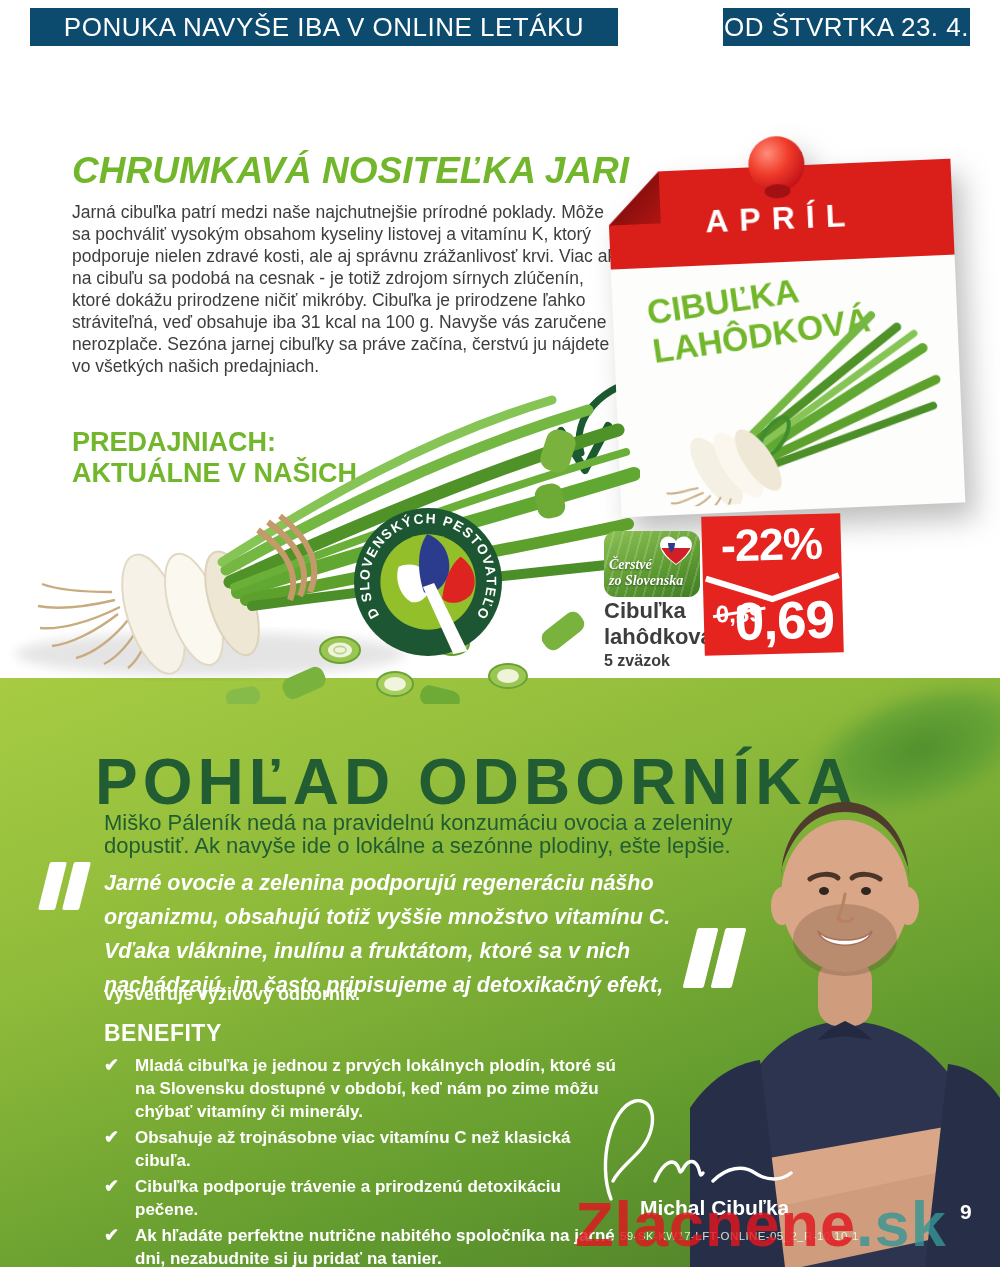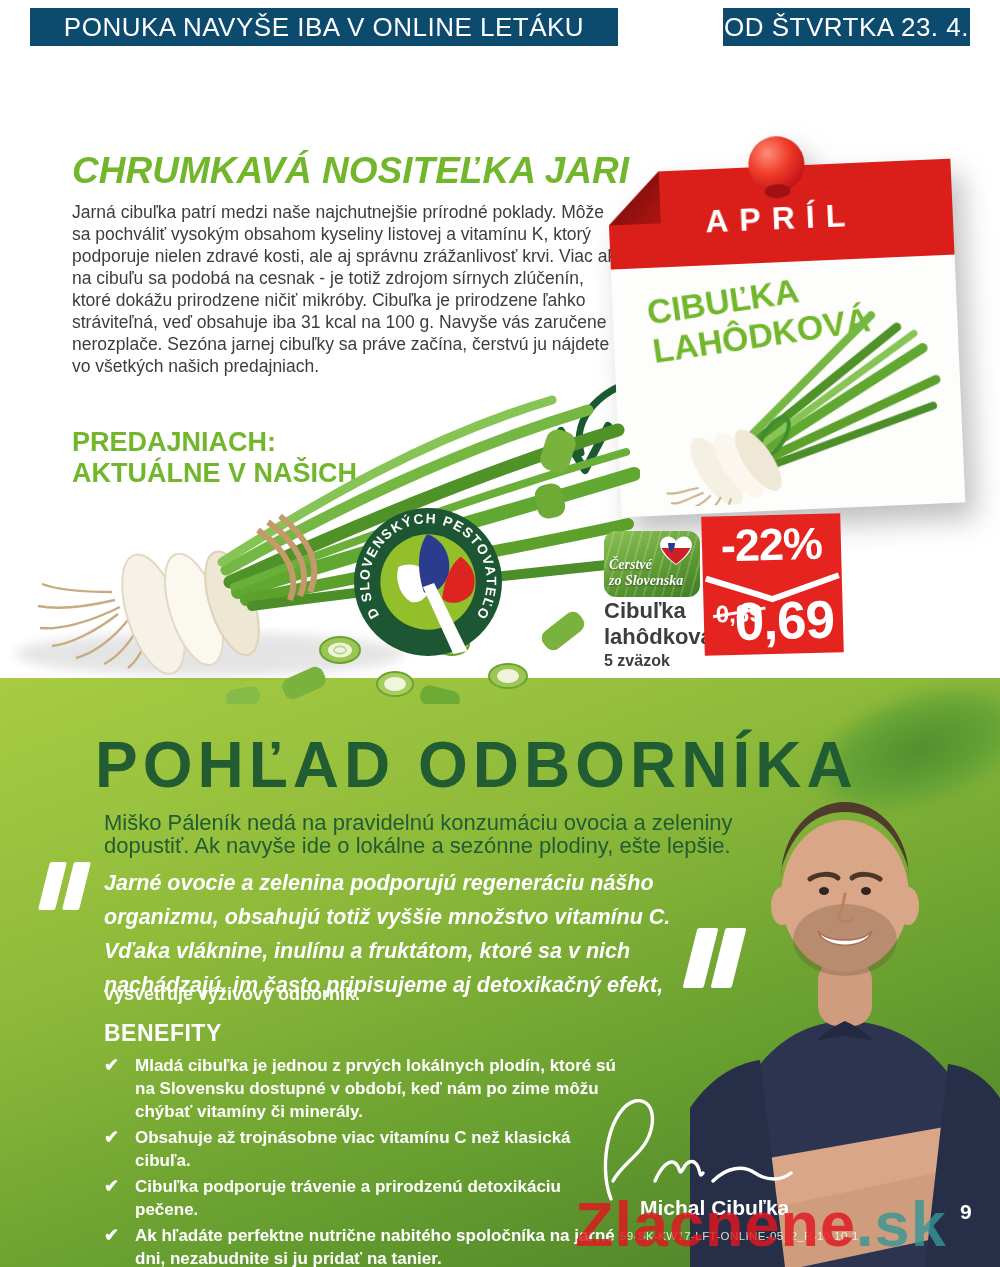--- a/index.html
+++ b/index.html
@@ -78,21 +78,21 @@
              letter-spacing:-1px;}
 
   
   .expert{position:absolute;left:0;top:678px;width:1000px;height:589px;
           background:linear-gradient(160deg,#a7cc43 0%,#8eba3a 35%,#649c2f 70%,#4a7a28 100%);
           overflow:hidden;}
   .leafblur{position:absolute;left:770px;top:-4px;width:300px;height:150px;
             transform:rotate(-18deg);border-radius:70% 20% 60% 30%;
             background:radial-gradient(closest-side,#47892c 0%,#63a236 55%,transparent 78%);
             filter:blur(7px);opacity:.85;}
-  .expert-title{position:absolute;left:95px;top:50px;color:#215c33;font-weight:800;
+  .expert-title{position:absolute;left:95px;top:67px;color:#215c33;font-weight:800;
                 font-size:64px;letter-spacing:5px;white-space:nowrap;}
   .expert-intro{position:absolute;left:104px;top:133px;width:660px;color:#215c33;
                 font-weight:400;font-size:22px;line-height:23px;}
   .quote-mark{position:absolute;display:flex;gap:7px;}
   .quote-mark span{display:block;background:#fff;transform:skewX(-14deg);border-radius:2px;}
   .qm-open{left:44px;top:184px;}
   .qm-open span{width:17px;height:48px;}
   .qm-close{left:690px;top:250px;}
   .qm-close span{width:21px;height:60px;}
   .quote{position:absolute;left:104px;top:188px;width:600px;color:#fff;font-weight:800;

